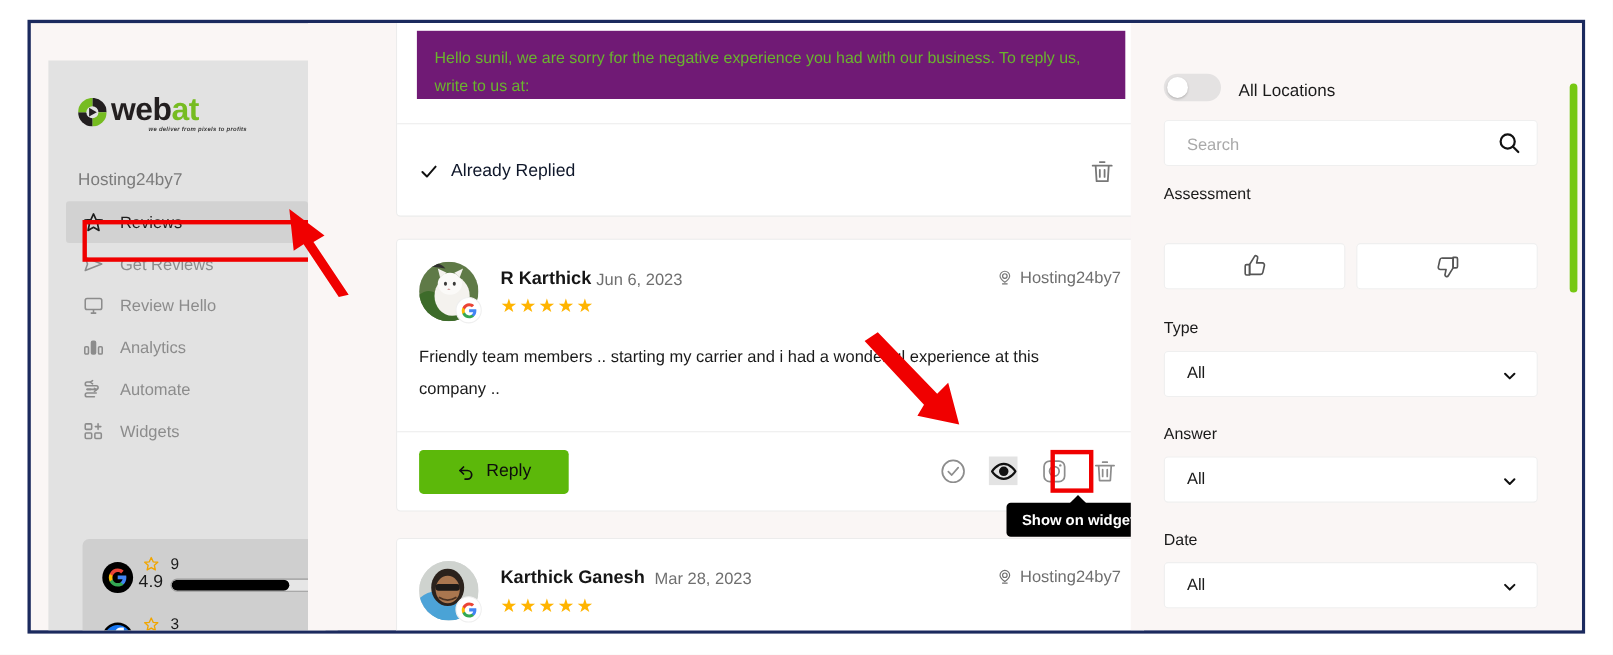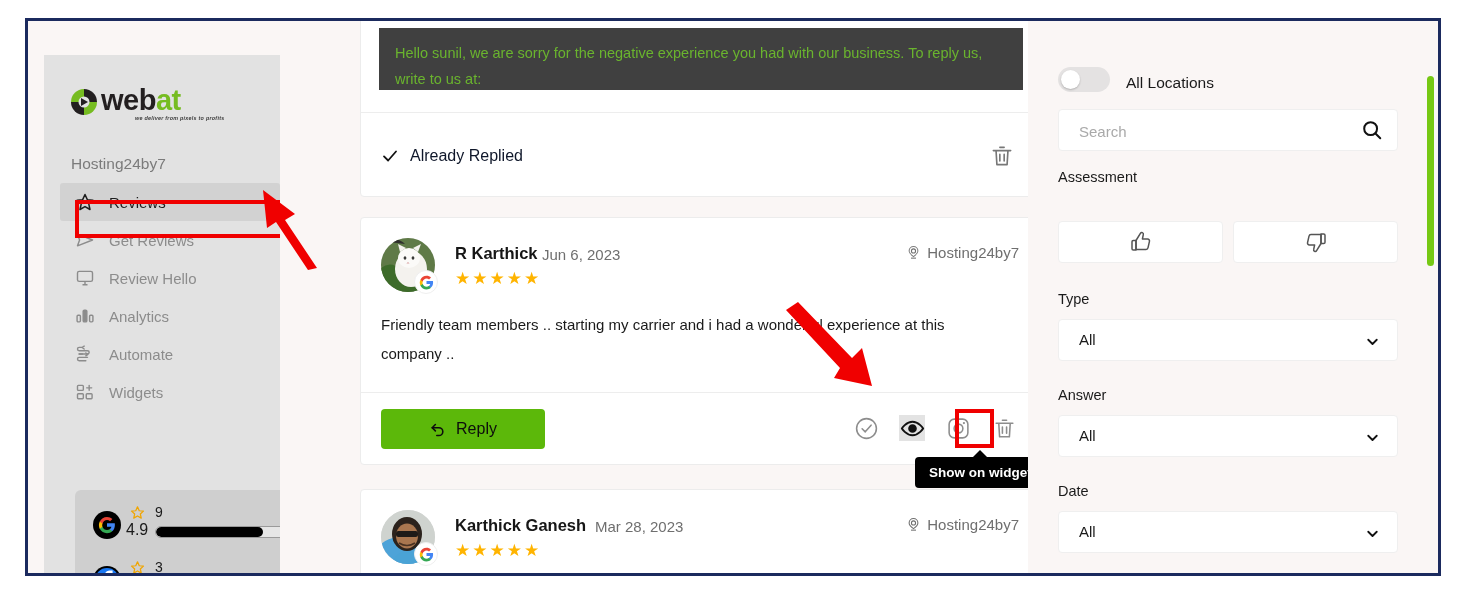--- a/index.html
+++ b/index.html
@@ -101,21 +101,21 @@
   }
   .card{
     position:absolute;left:80px;width:680px;
     background:#fff;border:1px solid #ececec;border-radius:4px;
     box-sizing:border-box;
   }
   
   .card0{top:-46px;height:222px;}
   .reply-box{
     position:absolute;left:18px;top:52px;width:644px;height:62px;
-    background:#404040;
+    background:#701a75;
     padding:12px 16px;box-sizing:border-box;
   }
   .reply-text{
     font-size:14.5px;color:#6ab42e;line-height:26px;
   }
   .card0-foot{
     position:absolute;left:0;top:136px;width:100%;height:86px;
     border-top:1px solid #ededed;box-sizing:border-box;
   }
   .already{
@@ -156,21 +156,21 @@
   .loc .pin{margin-right:6px;display:flex;}
   .rv-body{
     position:absolute;left:20px;top:92px;right:30px;
     font-size:15px;color:#1a1a1a;line-height:29px;
   }
   .card-foot{
     position:absolute;left:0;bottom:0;width:100%;height:72px;
     border-top:1px solid #ededed;box-sizing:border-box;
   }
   .reply-btn{
-    position:absolute;left:20px;top:16px;width:164px;height:40px;
+    position:absolute;left:20px;top:16px;width:136px;height:40px;
     background:#5cb80a;border:none;border-radius:4px;
     display:flex;align-items:center;justify-content:center;
     font-size:16px;color:#0d0d0d;cursor:pointer;
     font-family:"Liberation Sans", sans-serif;
   }
   .reply-btn .ra{margin-right:10px;display:flex;}
   .act-icons{
     position:absolute;right:22px;top:22px;
     display:flex;align-items:center;gap:20px;
   }

